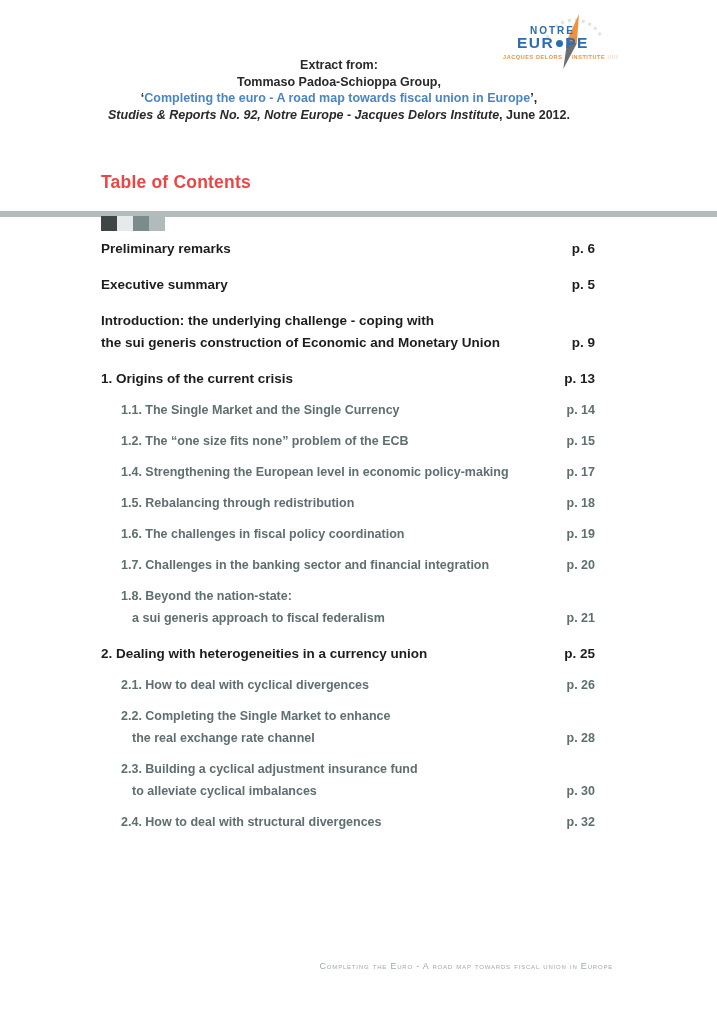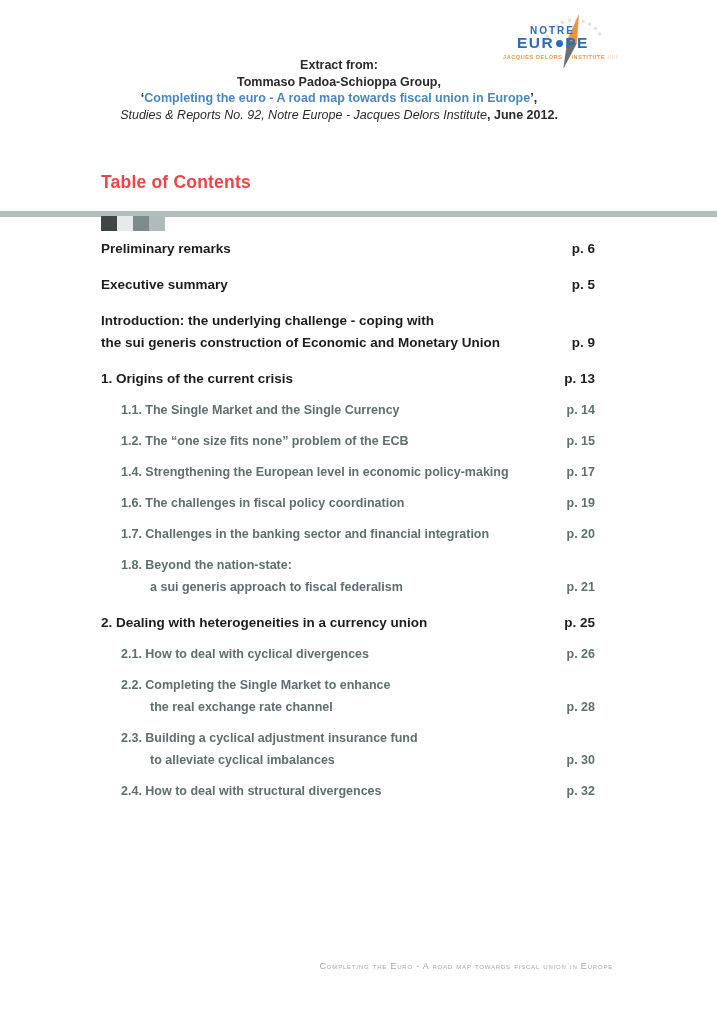--- a/index.html
+++ b/index.html
@@ -6,21 +6,21 @@
   .page{
     position:relative;width:717px;height:1024px;background:#ffffff;
     font-family:"Liberation Sans",sans-serif;overflow:hidden;color:#1d1d1d;
   }
 
   
   .doc-header{position:absolute;top:57px;left:0;width:678px;text-align:center;
     font-size:12.5px;line-height:16.5px;color:#2a2a2a;font-weight:600;}
   .doc-header .quote{color:#2a2a2a;}
   .doc-header .blue{color:#4a86c2;}
-  .doc-header .src-italic{font-style:italic;font-weight:400;}
+  .doc-header .src-italic{font-style:italic;font-weight:700;}
   .doc-header .src-regular{font-style:normal;font-weight:600;}
 
   
   .logo{position:absolute;left:503px;top:16px;width:145px;height:50px;}
   .logo .dial{position:absolute;left:38px;top:-2px;}
   .logo .notre{position:absolute;left:27px;top:9px;font-size:10px;font-weight:bold;
     letter-spacing:2px;color:#2b6cb3;z-index:2;}
   .logo .wordmark{position:absolute;left:14px;top:18px;font-size:15.5px;font-weight:bold;
     letter-spacing:1.5px;color:#2b6cb3;z-index:2;white-space:nowrap;}
   .logo .dot{display:inline-block;width:7px;height:7px;border-radius:50%;
@@ -40,21 +40,21 @@
   .divider-squares{position:absolute;left:101px;top:216px;display:flex;}
   .divider-squares .sq{width:16px;height:15px;}
 
   
   .toc{position:absolute;left:101px;top:238px;width:494px;}
   .toc-row{display:flex;align-items:flex-end;line-height:22px;margin-bottom:9px;}
   .toc-row.main{font-size:13.5px;font-weight:bold;color:#1d1d1d;}
   .toc-row.main.not-first{margin-top:14px;}
   .toc-row.sub{font-size:12.5px;font-weight:bold;color:#5f6f6f;padding-left:20px;}
   .toc-label{flex:1;}
-  .toc-row.sub .toc-line + .toc-line{margin-left:29px;}
+  .toc-row.sub .toc-line + .toc-line{margin-left:11px;}
   .toc-page{white-space:nowrap;margin-left:10px;}
 
   
   .page-footer{position:absolute;right:104px;top:961px;font-size:9px;
     font-variant:small-caps;letter-spacing:0.8px;color:#9faaaa;font-weight:normal;}
 </style>
 </head>
 <body>
 
 <div class="page">
@@ -137,20 +137,26 @@
         <div class="toc-page">p. 15</div>
       </div>
       <div class="toc-row sub">
         <div class="toc-label">
           <div class="toc-line">1.4. Strengthening the European level in economic policy-making</div>
         </div>
         <div class="toc-page">p. 17</div>
       </div>
       <div class="toc-row sub">
         <div class="toc-label">
+          <div class="toc-line">1.5. Rebalancing through redistribution</div>
+        </div>
+        <div class="toc-page">p. 18</div>
+      </div>
+      <div class="toc-row sub">
+        <div class="toc-label">
           <div class="toc-line">1.6. The challenges in fiscal policy coordination</div>
         </div>
         <div class="toc-page">p. 19</div>
       </div>
       <div class="toc-row sub">
         <div class="toc-label">
           <div class="toc-line">1.7. Challenges in the banking sector and financial integration</div>
         </div>
         <div class="toc-page">p. 20</div>
       </div>

